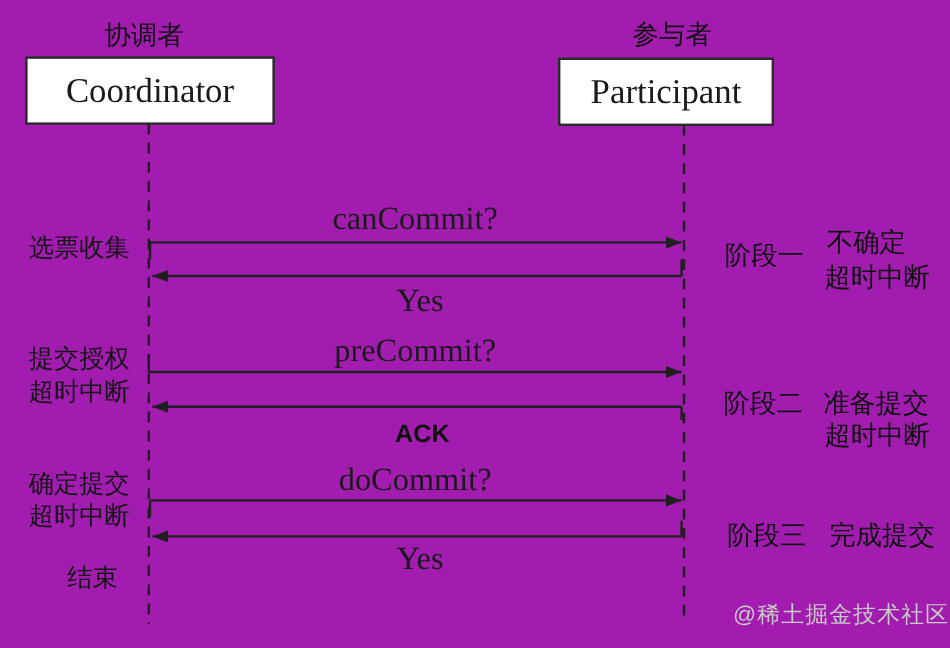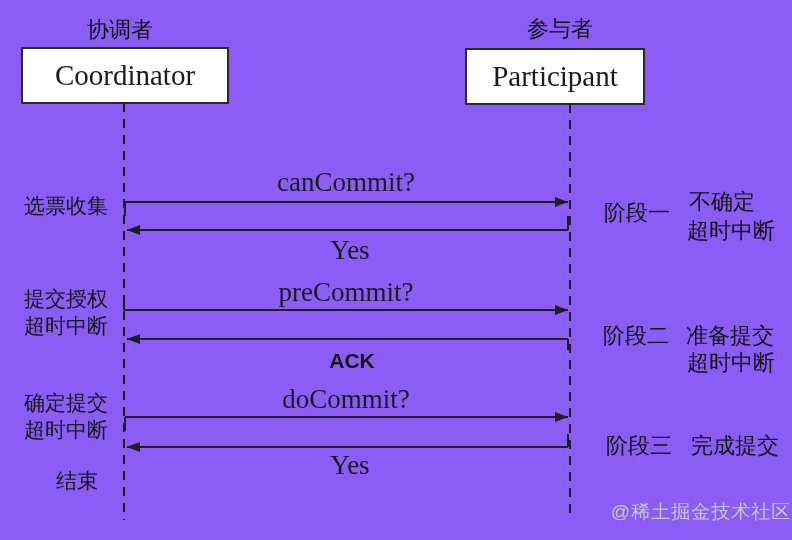--- a/index.html
+++ b/index.html
@@ -4,21 +4,21 @@
 <style>
   html, body {
     margin: 0;
     padding: 0;
     background: #ffffff;
   }
   #stage {
     position: relative;
     width: 792px;
     height: 540px;
-    background: #8b5cf6;
+    background: #a21caf;
     overflow: hidden;
   }
   svg { display: block; }
 
   .cn-title {
     font-family: "Liberation Sans", sans-serif;
     font-size: 22px;
     fill: #111111;
   }
   .cn-label {

